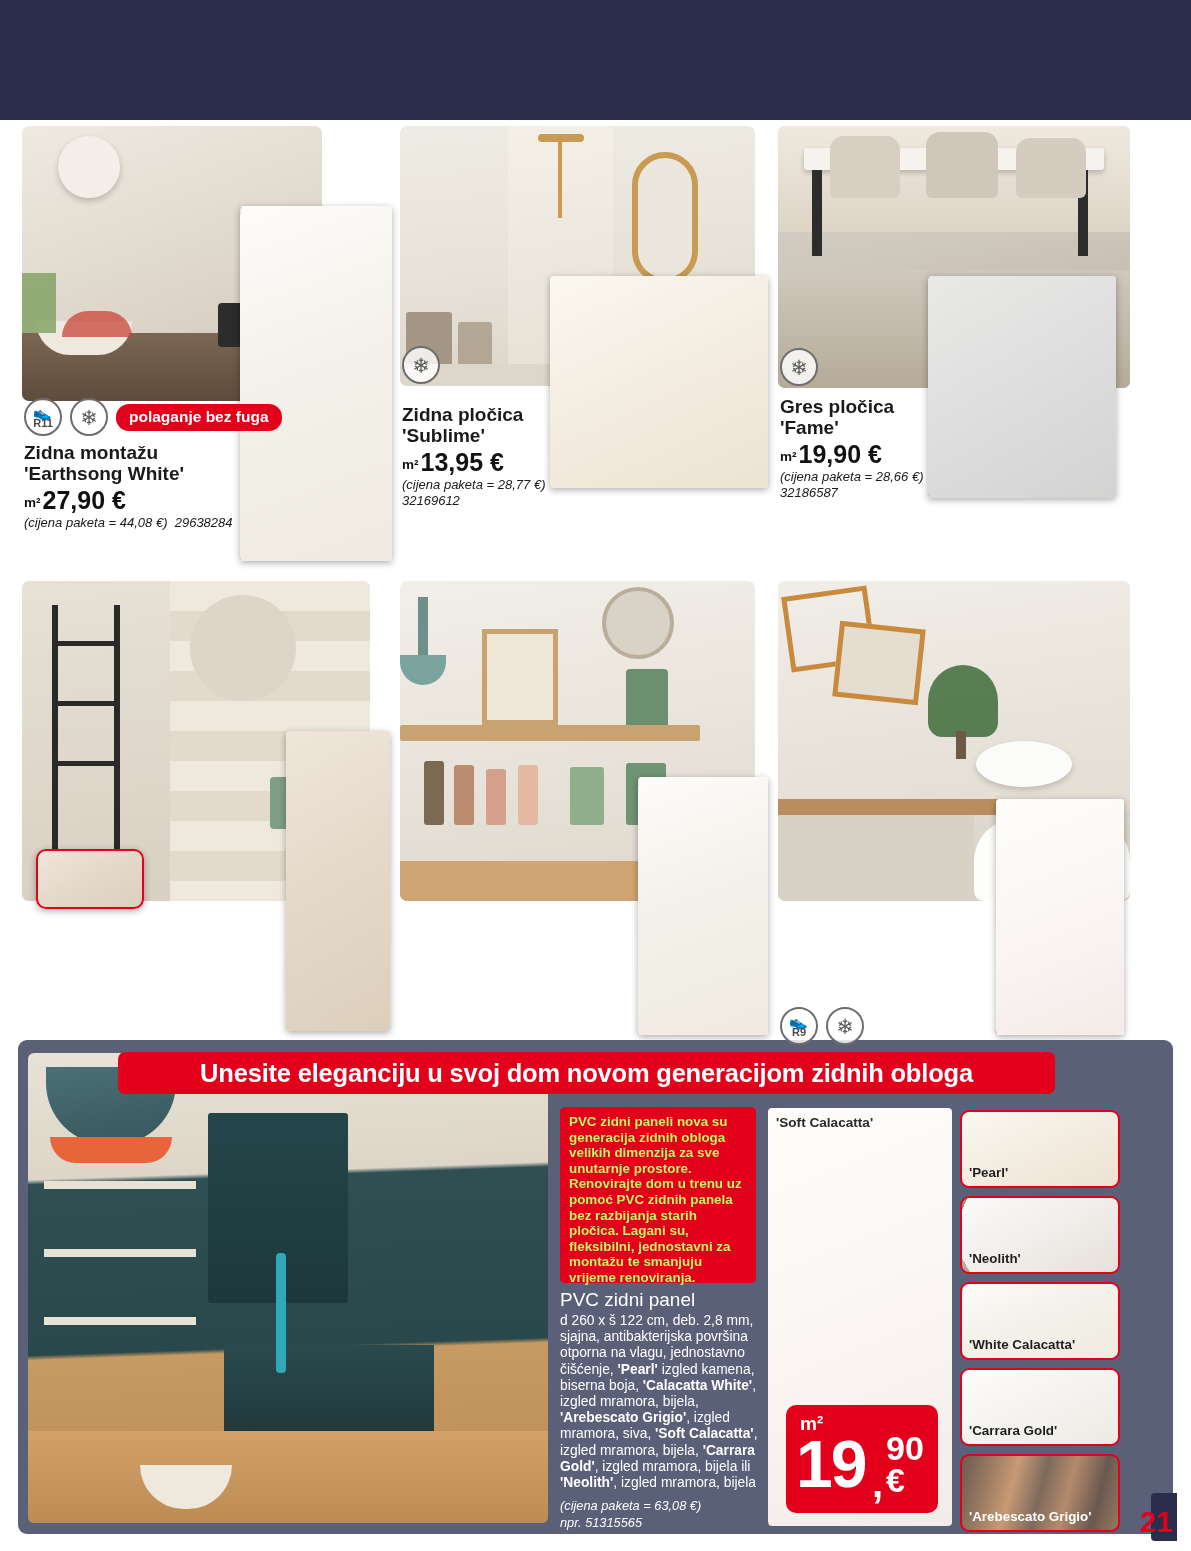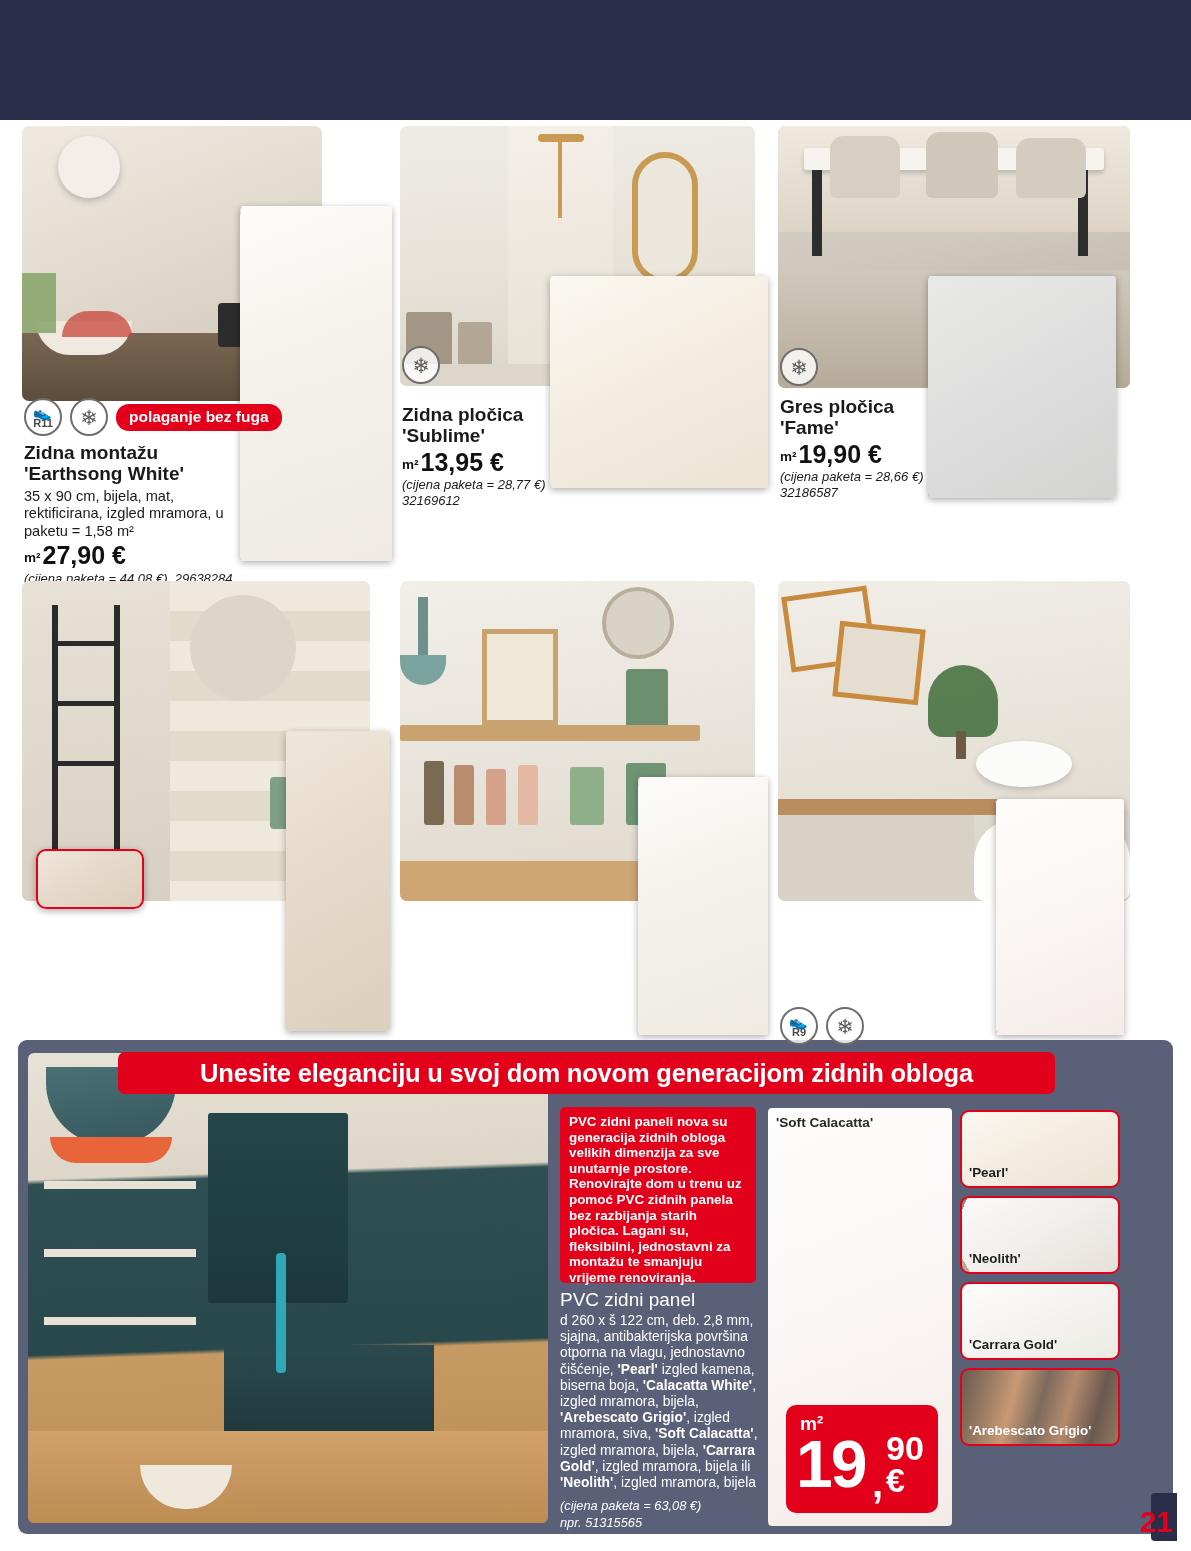--- a/index.html
+++ b/index.html
@@ -102,21 +102,21 @@
             background:linear-gradient(180deg,#d2a16a,#bd8c53);}
   .k-stove { position:absolute; left:196px; bottom:92px; width:210px; height:86px;
              background:linear-gradient(180deg,#2b4a4e,#20393d); }
   .k-tap   { position:absolute; left:248px; bottom:150px; width:10px; height:120px;
              background:#2fa8b8; border-radius:4px; }
   .k-bowl  { position:absolute; left:112px; bottom:14px; width:92px; height:44px;
              background:#efe9dd; border-radius:0 0 46px 46px; }
 
   .redbox { position:absolute; left:560px; top:1107px; width:196px; height:176px;
             background:#e3001b; border-radius:5px; padding:7px 8px 6px 9px; }
-  .redbox p { color:#ffffff; font-size:13.4px; font-weight:700; line-height:1.165; }
+  .redbox p { color:#bef264; font-size:13.4px; font-weight:700; line-height:1.165; }
 
   .paneltxt { position:absolute; left:560px; top:1290px; width:200px; }
   .paneltxt h3 { color:#fff; font-size:19px; font-weight:400; line-height:1.1; }
   .paneltxt p  { color:#fff; font-size:13.8px; line-height:1.175; margin-top:2px; }
   .paneltxt p b{ font-weight:700; }
   .paneltxt .it{ color:#fff; font-size:12.8px; font-style:italic; line-height:1.25; margin-top:7px; }
 
   .bigtile { position:absolute; left:768px; top:1108px; width:184px; height:418px;
              border-radius:4px; overflow:hidden; }
   .bigtile .lab { position:absolute; left:8px; top:7px; font-size:13.6px;
@@ -165,21 +165,20 @@
         <span class="r">R11</span>
       </div>
       <div class="ico">
           <span class="snow">❄</span>
         </div>
       <div class="pill">polaganje bez fuga</div>
     </div>
 
     <div style="position:absolute; left:2px; top:316px; width:218px;">
       <div class="ptitle">Zidna montažu 'Earthsong White'</div>
-      <div class="pdesc">35 x 90 cm, bijela, mat, rektificirana, izgled mramora, u paketu = 1,58 m²</div>
       <div class="pprice">
         <span class="u">m²</span><span>27,90 €</span>
       </div>
       <div class="pnote">
         <span>(cijena paketa = 44,08 €)</span>&nbsp; <span class="art">29638284</span>
       </div>
     </div>
   </div>
 
   <div class="cell" style="left:400px; top:0; width:370px; height:450px;">
@@ -369,20 +368,23 @@
   <span class="eur">€</span>
 </div>
 
 <div class="swatches">
   <div class="sw tx-marble-cr">
     <span class="lab">'Pearl'</span>
     </div>
   <div class="sw tx-neolith">
     <span class="lab">'Neolith'</span>
     </div>
+  <div class="sw tx-marble-w">
+    <span class="lab">'White Calacatta'</span>
+    </div>
   <div class="sw tx-gold">
     <span class="lab">'Carrara Gold'</span>
     </div>
   <div class="sw tx-arebe">
     <span class="lab light">'Arebescato Grigio'</span>
     </div>
 </div>
 
 <div class="corner-tab"></div>
 <div class="pagenum">21</div>

